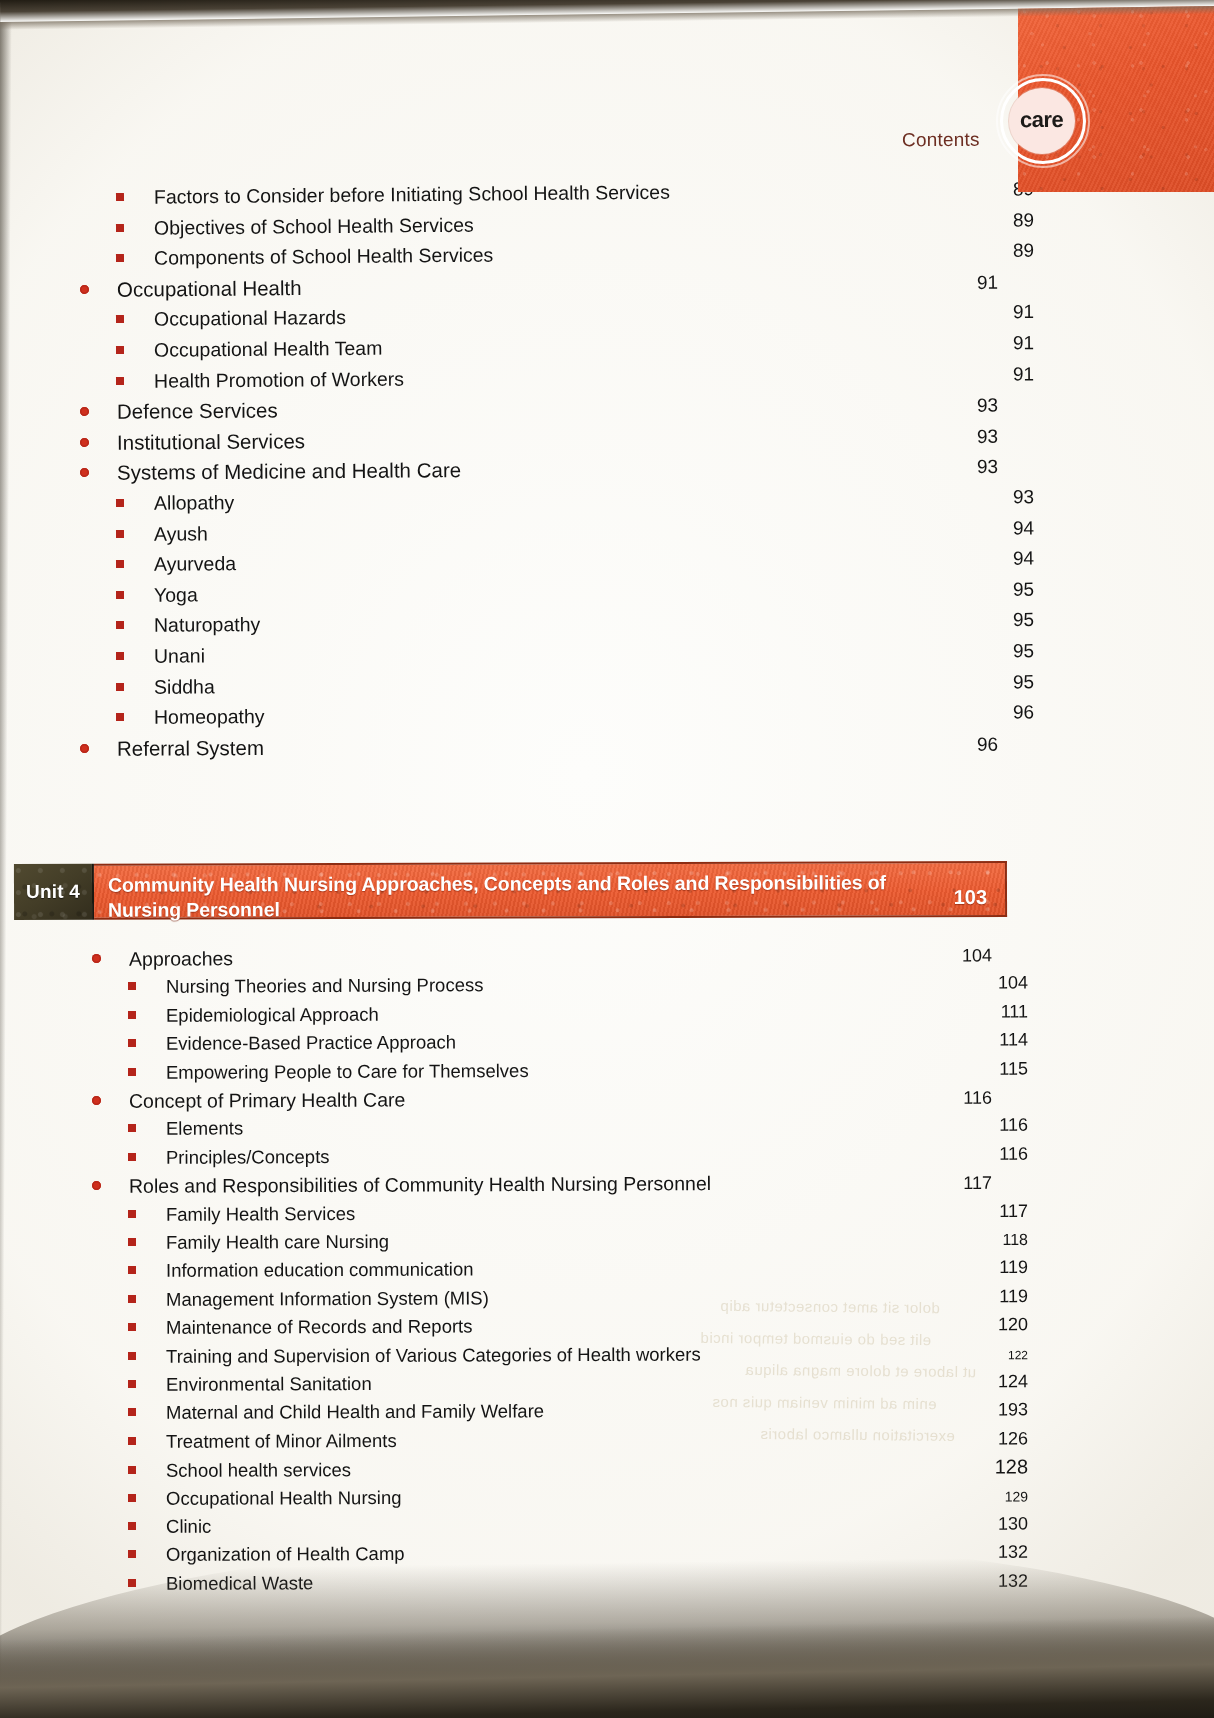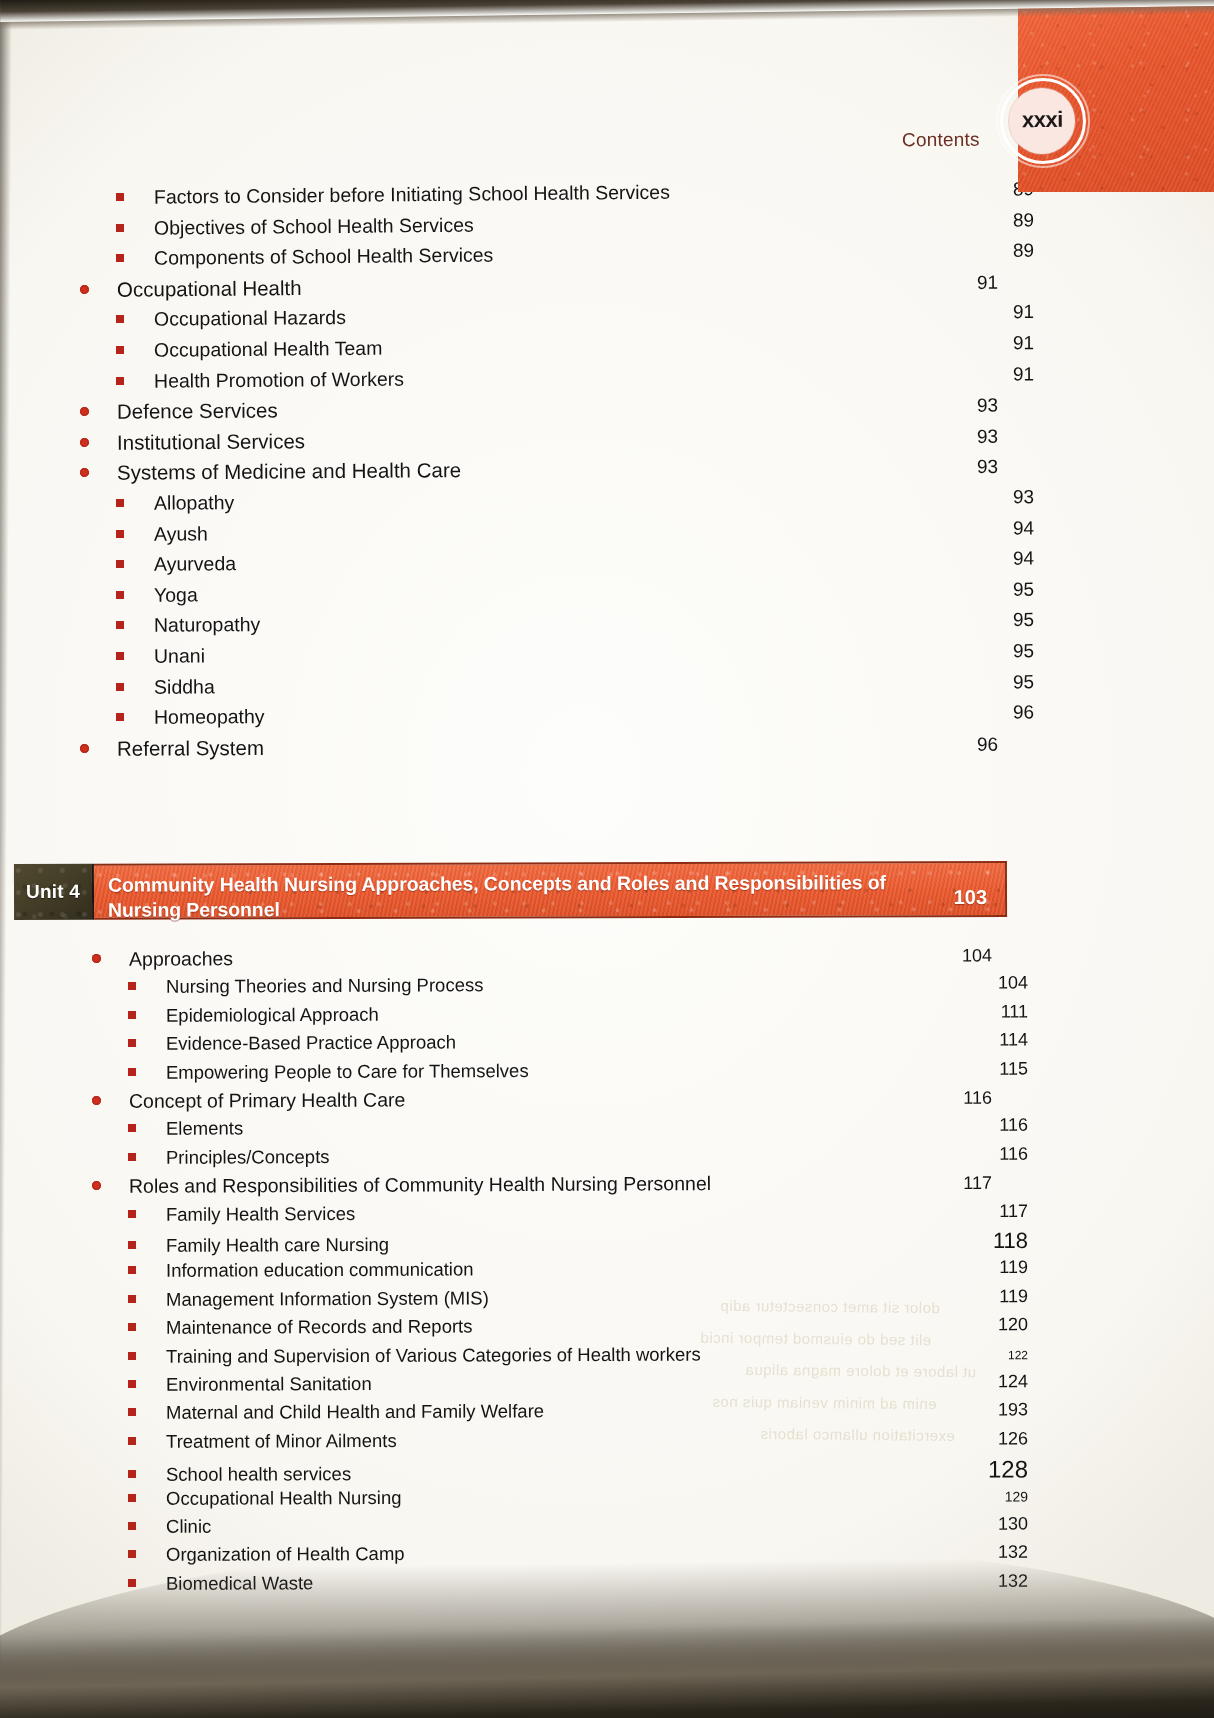--- a/index.html
+++ b/index.html
@@ -274,21 +274,21 @@
   <div class="scan-top-lip"></div>
   <div class="scan-left"></div>
 
   <div class="corner-tab">
     <div class="corner-fill"></div>
     <div class="corner-speck"></div>
   </div>
   <div class="corner-arc2"></div>
   <div class="corner-arc"></div>
   <div class="page-badge">
-    <span>xxxi</span>
+    <span>care</span>
   </div>
   <div class="running-head">Contents</div>
 
   <div class="toc" id="toc1">
       <div class="toc-row" style="position: absolute; left: 116px; top: 186px; width: 918px; transform: rotate(-0.55deg); transform-origin: 0px 50%;">
         <span class="bullet b2"></span>
         <span class="lbl" style="margin-left: 30px; font-size: 19.5px;">Factors to Consider before Initiating School Health Services</span>
         <span class="pg" style="font-size: 19px; margin-left: 10px;">89</span>
       </div>
       <div class="toc-row" style="position: absolute; left: 116px; top: 216.6px; width: 918px; transform: rotate(-0.538deg); transform-origin: 0px 50%;">
@@ -438,21 +438,21 @@
         <span class="pg" style="font-size: 18px; margin-left: 10px;">117</span>
       </div>
       <div class="toc-row" style="position: absolute; left: 128px; top: 1203.6px; width: 900px; transform: rotate(-0.264deg); transform-origin: 0px 50%;">
         <span class="bullet b2"></span>
         <span class="lbl" style="margin-left: 30px; font-size: 18.5px;">Family Health Services</span>
         <span class="pg" style="font-size: 18px; margin-left: 10px;">117</span>
       </div>
       <div class="toc-row" style="position: absolute; left: 128px; top: 1232px; width: 900px; transform: rotate(-0.26deg); transform-origin: 0px 50%;">
         <span class="bullet b2"></span>
         <span class="lbl" style="margin-left: 30px; font-size: 18.5px;">Family Health care Nursing</span>
-        <span class="pg" style="font-size: 22px; margin-left: 10px;">118</span>
+        <span class="pg" style="font-size: 16px; margin-left: 10px;">118</span>
       </div>
       <div class="toc-row" style="position: absolute; left: 128px; top: 1260.4px; width: 900px; transform: rotate(-0.256deg); transform-origin: 0px 50%;">
         <span class="bullet b2"></span>
         <span class="lbl" style="margin-left: 30px; font-size: 18.5px;">Information education communication</span>
         <span class="pg" style="font-size: 18px; margin-left: 10px;">119</span>
       </div>
       <div class="toc-row" style="position: absolute; left: 128px; top: 1288.8px; width: 900px; transform: rotate(-0.252deg); transform-origin: 0px 50%;">
         <span class="bullet b2"></span>
         <span class="lbl" style="margin-left: 30px; font-size: 18.5px;">Management Information System (MIS)</span>
         <span class="pg" style="font-size: 18px; margin-left: 10px;">119</span>
@@ -478,21 +478,21 @@
         <span class="pg" style="font-size: 18px; margin-left: 10px;">193</span>
       </div>
       <div class="toc-row" style="position: absolute; left: 128px; top: 1430.8px; width: 900px; transform: rotate(-0.232deg); transform-origin: 0px 50%;">
         <span class="bullet b2"></span>
         <span class="lbl" style="margin-left: 30px; font-size: 18.5px;">Treatment of Minor Ailments</span>
         <span class="pg" style="font-size: 18px; margin-left: 10px;">126</span>
       </div>
       <div class="toc-row" style="position: absolute; left: 128px; top: 1459.2px; width: 900px; transform: rotate(-0.228deg); transform-origin: 0px 50%;">
         <span class="bullet b2"></span>
         <span class="lbl" style="margin-left: 30px; font-size: 18.5px;">School health services</span>
-        <span class="pg" style="font-size: 24px; margin-left: 10px;">128</span>
+        <span class="pg" style="font-size: 20px; margin-left: 10px;">128</span>
       </div>
       <div class="toc-row" style="position: absolute; left: 128px; top: 1487.6px; width: 900px; transform: rotate(-0.224deg); transform-origin: 0px 50%;">
         <span class="bullet b2"></span>
         <span class="lbl" style="margin-left: 30px; font-size: 18.5px;">Occupational Health Nursing</span>
         <span class="pg" style="font-size: 14px; margin-left: 10px;">129</span>
       </div>
       <div class="toc-row" style="position: absolute; left: 128px; top: 1516px; width: 900px; transform: rotate(-0.22deg); transform-origin: 0px 50%;">
         <span class="bullet b2"></span>
         <span class="lbl" style="margin-left: 30px; font-size: 18.5px;">Clinic</span>
         <span class="pg" style="font-size: 18px; margin-left: 10px;">130</span>

